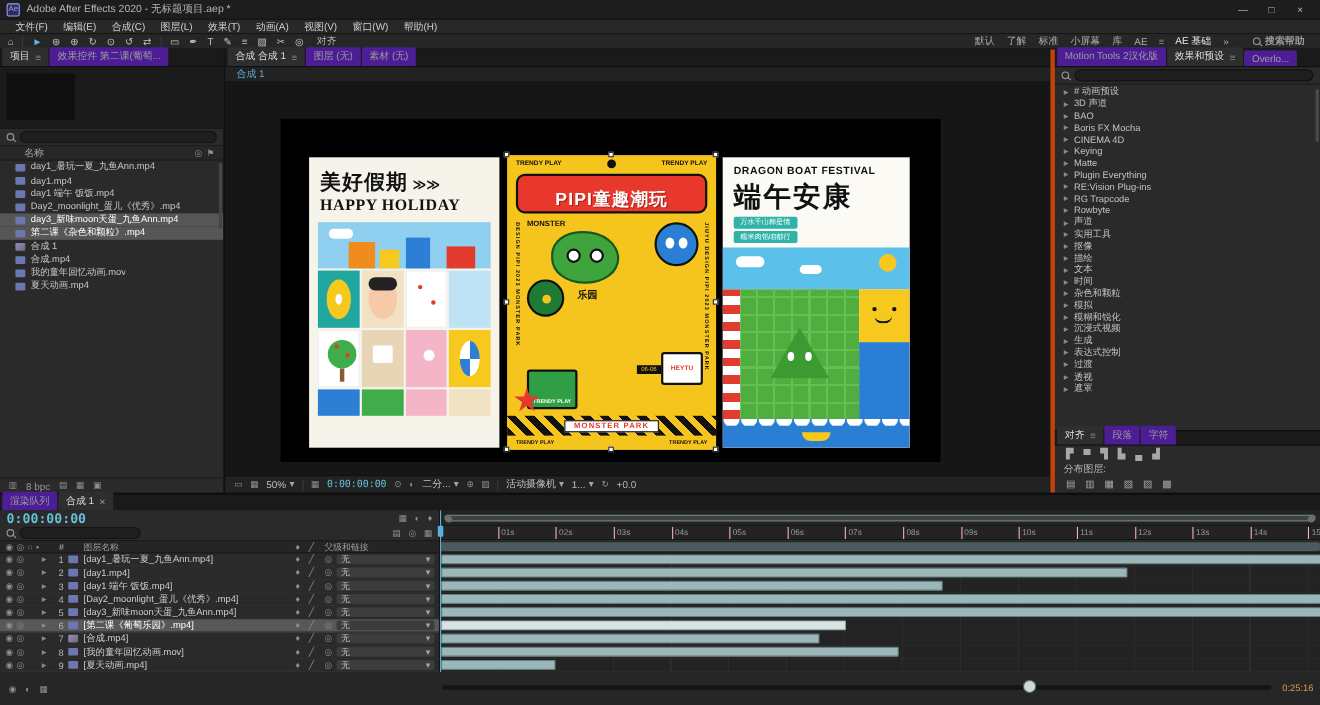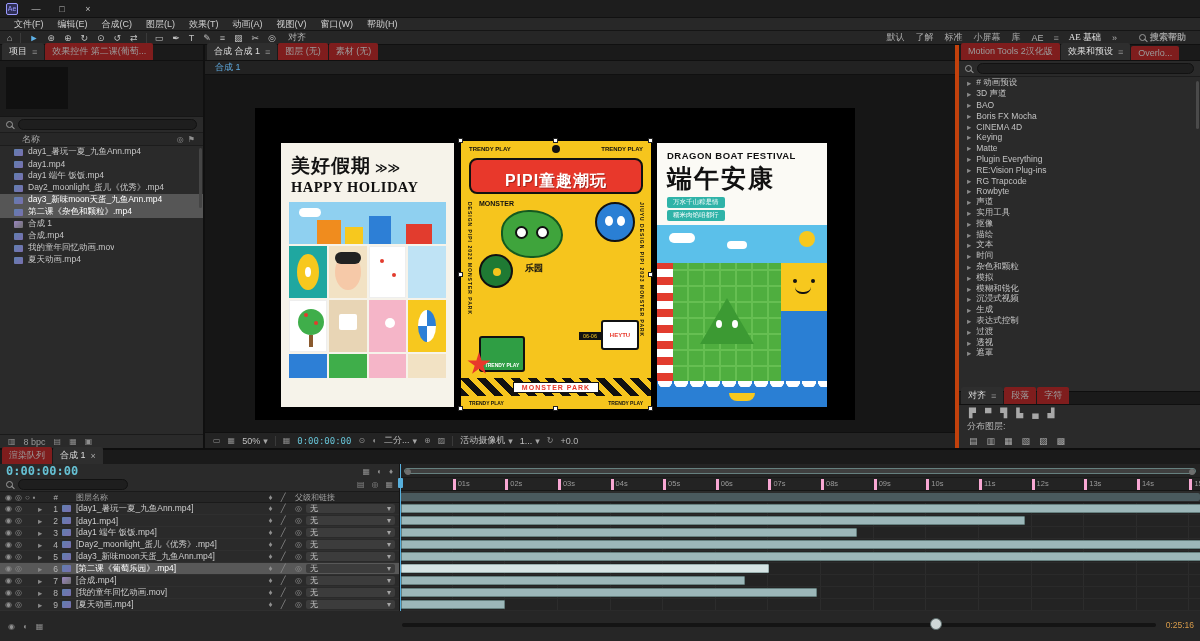--- a/index.html
+++ b/index.html
@@ -14,28 +14,28 @@
   .wctl span{width:24px;height:14px;display:flex;align-items:center;justify-content:center;color:#bbb;font-size:9px;}
   .menubar{height:13px;background:#282828;display:flex;align-items:center;padding:0 8px;gap:2px;border-bottom:1px solid #151515;}
   .menubar span{padding:0 6px;color:#cfcfcf;font-size:9px;}
   .toolbar{height:14px;background:#262626;display:flex;align-items:center;padding:0 6px;gap:7px;border-bottom:1px solid #101010;}
   .tool{color:#c2c2c2;font-size:9px;line-height:12px;padding:0 1px;}
   .tool.active{color:#5fb2e8;}
   .tb-sep{width:1px;height:10px;background:#3a3a3a;}
   .snap{color:#b5b5b5;margin-left:4px;}
   .ws{margin-left:auto;display:flex;align-items:center;gap:9px;color:#b0b0b0;}
   .ws span.wsi{padding:0 1px;}
-  .ws span.active{color:#e8e8e8;font-family:Liberation Serif, serif;}
+  .ws span.active{color:#e8e8e8;}
   .help{display:flex;align-items:center;gap:4px;color:#9a9a9a;margin-left:14px;margin-right:8px;font-weight:bold;}
   .mag{width:7px;height:7px;border:1px solid #9a9a9a;border-radius:50%;position:relative;display:inline-block;flex:none;}
   .mag::after{content:"";position:absolute;width:4px;height:1px;background:#9a9a9a;transform:rotate(45deg);right:-3px;bottom:-1px;}
   
   .main{height:403px;display:flex;}
   .tabstrip{height:16px;background:#1a1a1a;display:flex;align-items:flex-end;gap:1px;padding:2px 2px 0 2px;border-bottom:1px solid #101010;}
-  .tab{background:#7f1d1d;color:#9c9c9c;padding:2px 7px;font-size:9px;display:flex;gap:5px;align-items:center;max-width:100%;border-radius:2px 2px 0 0;}
+  .tab{background:#4c1d95;color:#9c9c9c;padding:2px 7px;font-size:9px;display:flex;gap:5px;align-items:center;max-width:100%;border-radius:2px 2px 0 0;}
   .tab.active{background:#2e2e2e;color:#dedede;}
   .i-menu::before{content:"≡";color:#8a8a8a;}
   .i-arrow::before{content:"▸";color:#8a8a8a;}
   .i-down::before{content:"▾";color:#a5a5a5;}
   .i-close::before{content:"×";color:#a5a5a5;}
   .g{color:#8f8f8f;font-size:8px;}
   
   .left-col{width:205px;background:#2a2a2a;border-right:2px solid #101010;display:flex;flex-direction:column;}
   .proj-preview{height:56px;background:#1b1b1b;border-bottom:1px solid #161616;position:relative;}
   .proj-preview::after{content:"";position:absolute;left:6px;top:6px;width:62px;height:42px;background:#101010;}
@@ -184,41 +184,42 @@
   .c-sw{width:36px;display:flex;gap:8px;justify-content:center;flex:none;}
   .c-par{width:104px;display:flex;align-items:center;gap:4px;flex:none;padding-right:4px;}
   .par-dd{flex:1;background:#3c3c3c;border-radius:2px;padding:0 4px;display:flex;justify-content:space-between;align-items:center;height:9px;font-size:8px;color:#c5c5c5;}
   .tl-right{flex:1;display:flex;flex-direction:column;position:relative;background:#232323;min-width:0;}
   .tl-nav{height:14px;position:relative;background:#232323;border-bottom:1px solid #1a1a1a;}
   .tl-nav .bar{position:absolute;left:4px;right:4px;top:4px;height:6px;background:#3f3f3f;border-radius:3px;}
   .tl-nav .bar::before,.tl-nav .bar::after{content:"";position:absolute;top:0;width:6px;height:6px;border-radius:50%;background:#6e6e6e;}
   .tl-nav .bar::before{left:0;}
   .tl-nav .bar::after{right:0;}
   .tl-ruler{height:13px;position:relative;background:#232323;border-bottom:1px solid #161616;}
-  .tick{position:absolute;top:1px;height:11px;border-left:3px solid #f9a8d4;padding-left:2px;font-size:7.5px;color:#9a9a9a;}
+  .tick{position:absolute;top:1px;height:11px;border-left:1px solid #f9a8d4;padding-left:2px;font-size:7.5px;color:#9a9a9a;}
   .tl-workarea{height:12px;position:relative;background:#2b2b2b;border-bottom:1px solid #1a1a1a;}
   .tl-workarea .wa{position:absolute;left:0;right:0;top:2px;height:8px;background:#4a5a5e;border-radius:2px;}
   .tl-tracks{height:108px;position:relative;background-image:repeating-linear-gradient(90deg,transparent 0,transparent calc(6.5789% - 1px),#2c2c2c calc(6.5789% - 1px),#2c2c2c 6.5789%);}
   .track{height:12px;border-bottom:1px solid #2a2a2a;position:relative;}
   .bar{position:absolute;left:1px;top:1px;height:9px;background:#9cb7b9;border:1px solid #66807f;border-radius:1px;}
   .bar.sel{background:#d6e4e4;border-color:#9ab0af;}
   .playhead{position:absolute;left:0;top:0;bottom:0;width:1px;background:#58b0dd;z-index:4;}
   .playhead::before{content:"";position:absolute;left:-2px;top:14px;width:5px;height:10px;background:#58b0dd;border-radius:1px;}
   .tl-footer{height:32px;display:flex;align-items:center;position:relative;padding:0 8px;gap:8px;}
   .tl-footer .trackbar{position:absolute;left:402px;right:44px;top:12px;height:4px;background:#141414;border-radius:2px;}
   .tl-footer .knob{position:absolute;top:7px;width:12px;height:12px;border-radius:50%;background:#cfd8d8;border:1px solid #5a6a6a;left:calc(402px + (100% - 446px)*0.70);}
   .player-time{position:absolute;right:6px;top:9px;color:#d79b4a;font-size:8.5px;}
 </style>
 </head>
 <body>
 
 <div class="app">
 
   <div class="titlebar">
     <span class="ae-logo">Ae</span>
+    <span class="tb-title nowrap">Adobe After Effects 2020 - 无标题项目.aep *</span>
     <span class="wctl">
       <span>—</span>
       <span>□</span>
       <span>×</span>
     </span>
   </div>
 
   <div class="menubar">
     <span>文件(F)</span>
     <span>编辑(E)</span>

